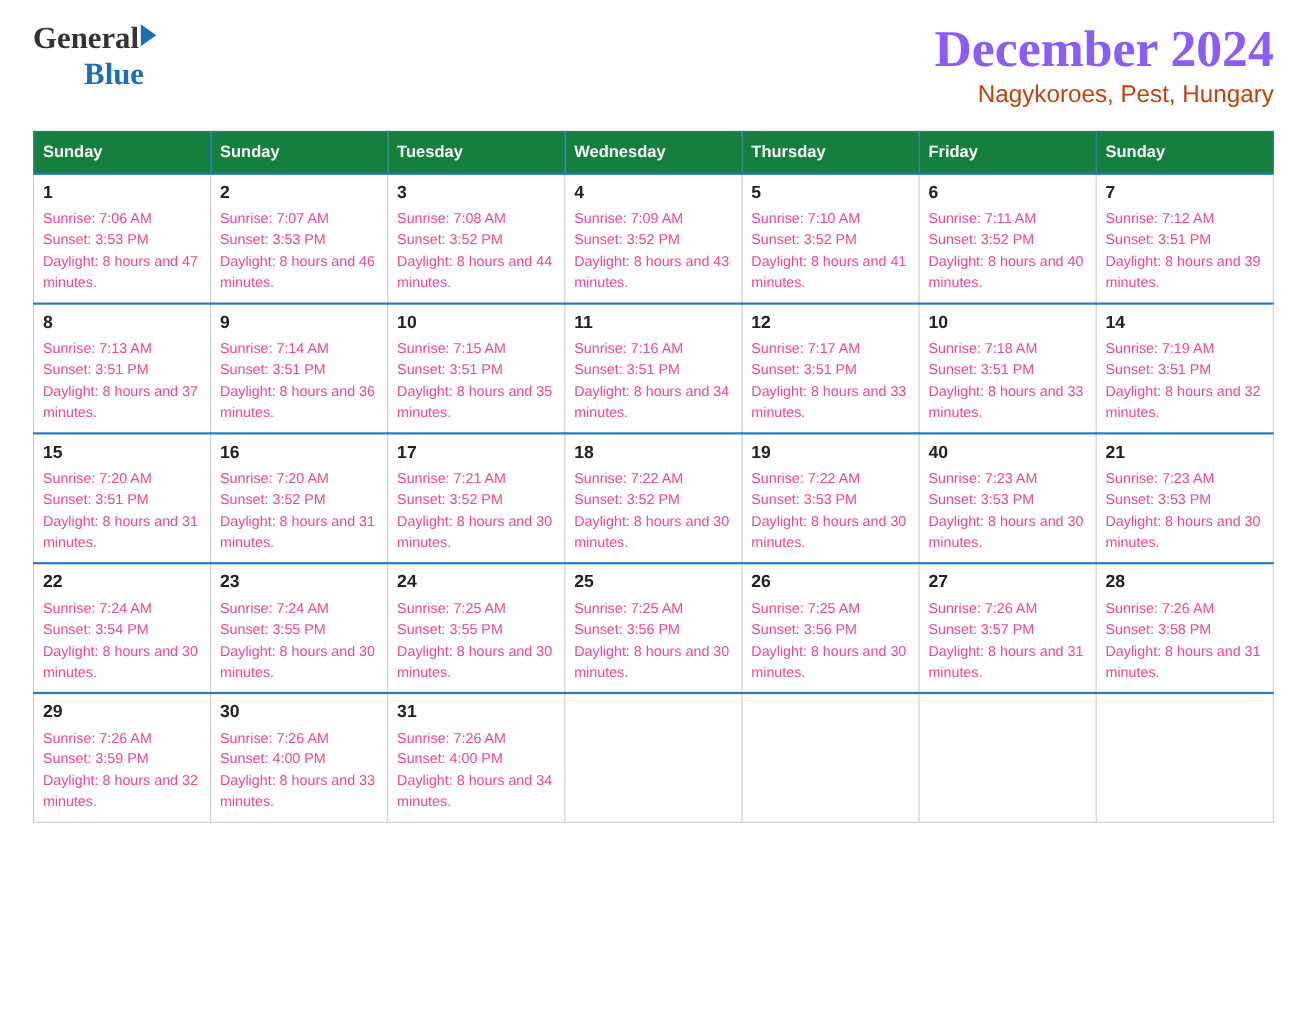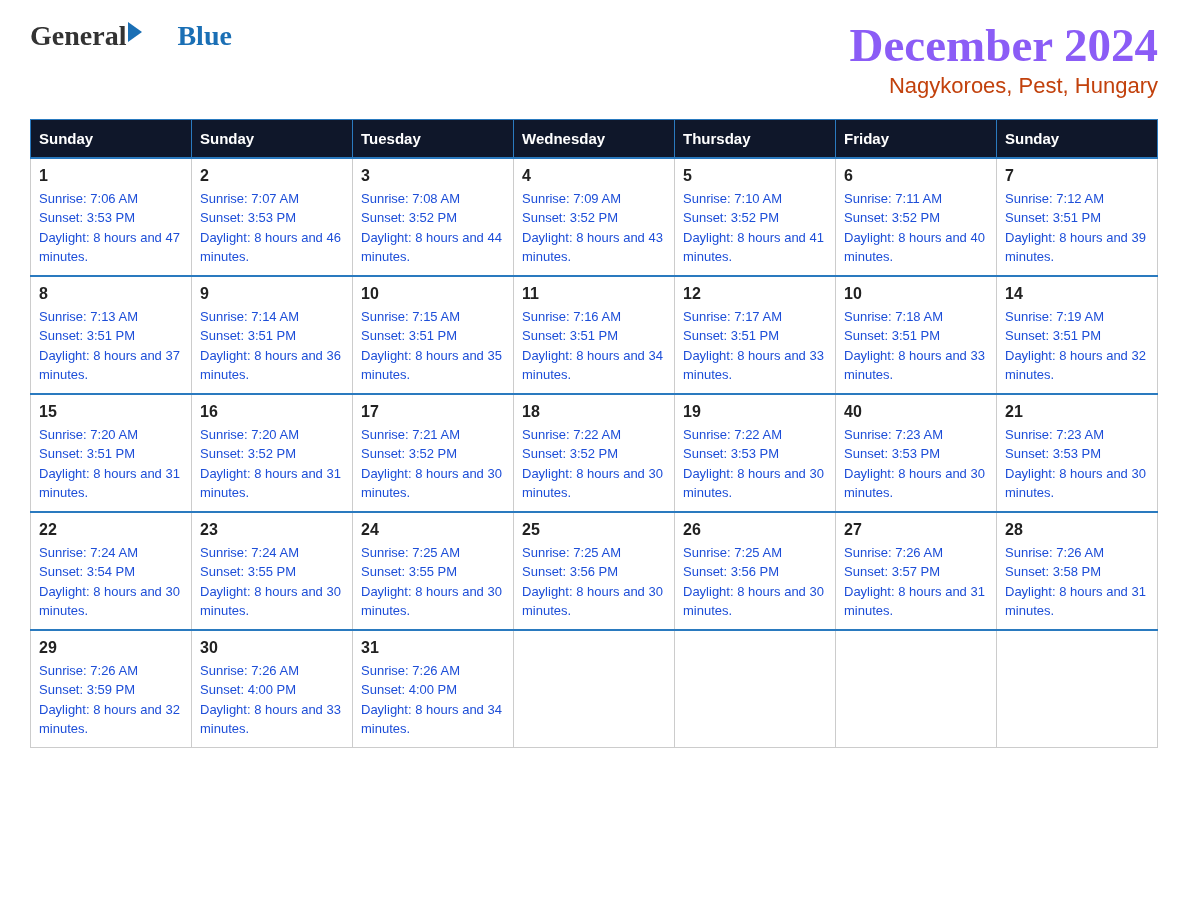--- a/index.html
+++ b/index.html
@@ -33,21 +33,21 @@
       width: 0;
       height: 0;
       border-left: 14px solid #1a6fb5;
       border-top: 10px solid transparent;
       border-bottom: 10px solid transparent;
       margin-left: 2px;
       margin-top: -8px;
     }
     .logo-area {
       display: flex;
-      flex-direction: row;
+      flex-direction: column;
       align-items: center;
     }
     .logo-line1 {
       display: flex;
       align-items: center;
     }
     .title-area {
       text-align: right;
     }
     .page-title {
@@ -61,21 +61,21 @@
       font-size: 22px;
       color: #c2410c;
       margin-top: 1px;
     }
     table {
       width: 100%;
       border-collapse: collapse;
       table-layout: fixed;
     }
     thead tr th {
-      background-color: #0f172a;
+      background-color: #15803d;
       color: #fff;
       padding: 10px 8px;
       font-size: 15px;
       font-weight: bold;
       text-align: left;
       border: 1px solid #2a7abf;
     }
     tbody tr td {
       vertical-align: top;
       padding: 8px 8px;
@@ -89,21 +89,21 @@
     }
     .day-number {
       font-size: 16px;
       font-weight: bold;
       margin-bottom: 4px;
       display: block;
     }
     .day-info {
       font-size: 13px;
       line-height: 1.5;
-      color: #1d4ed8;
+      color: #ec4899;
     }
     .empty-cell {
       background: #fff;
     }
   </style>
 </head>
 <body>
 
 <div class="header">
   <div class="logo-area">

